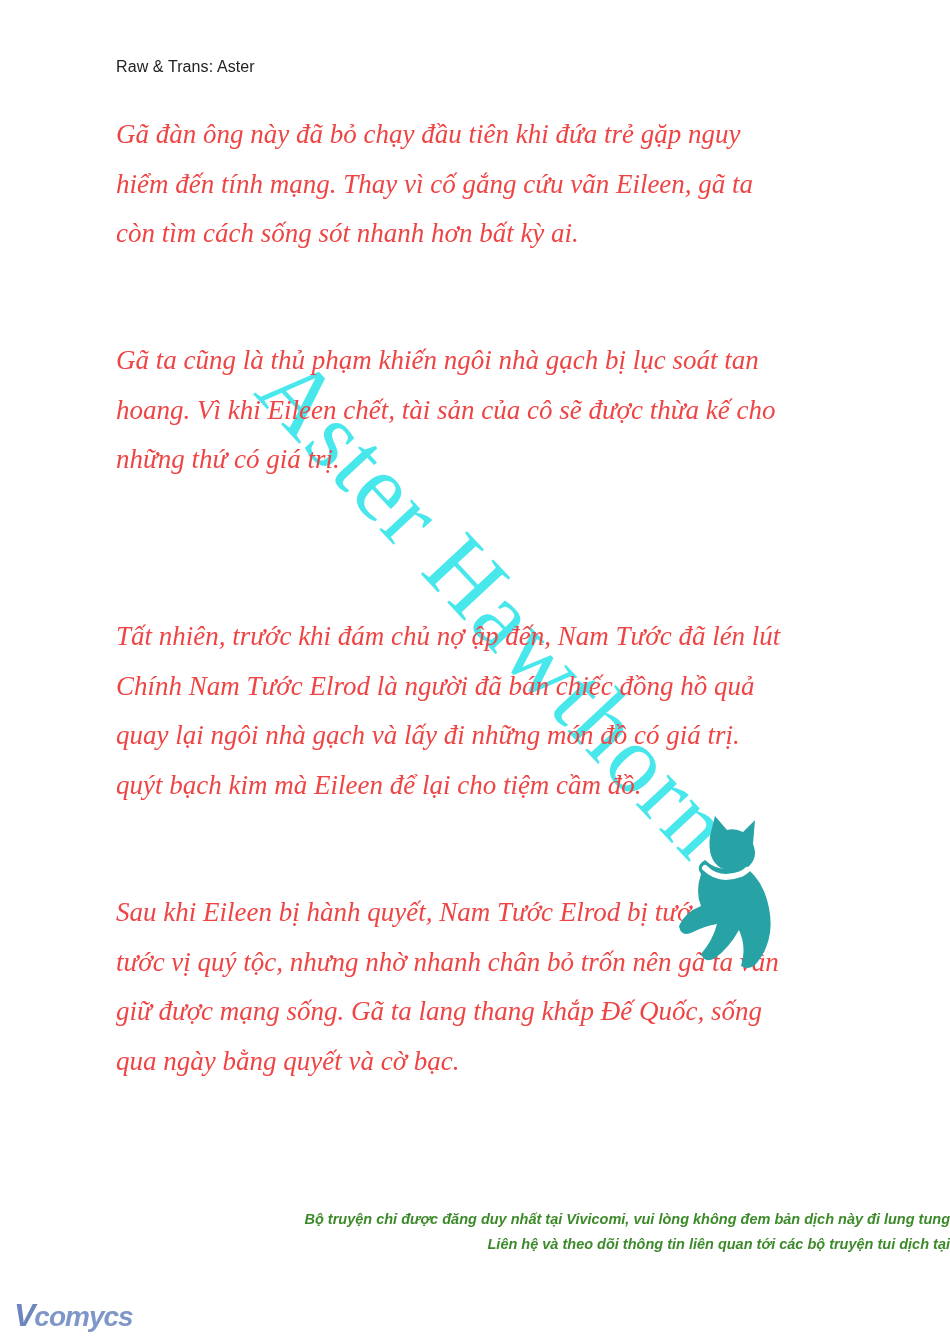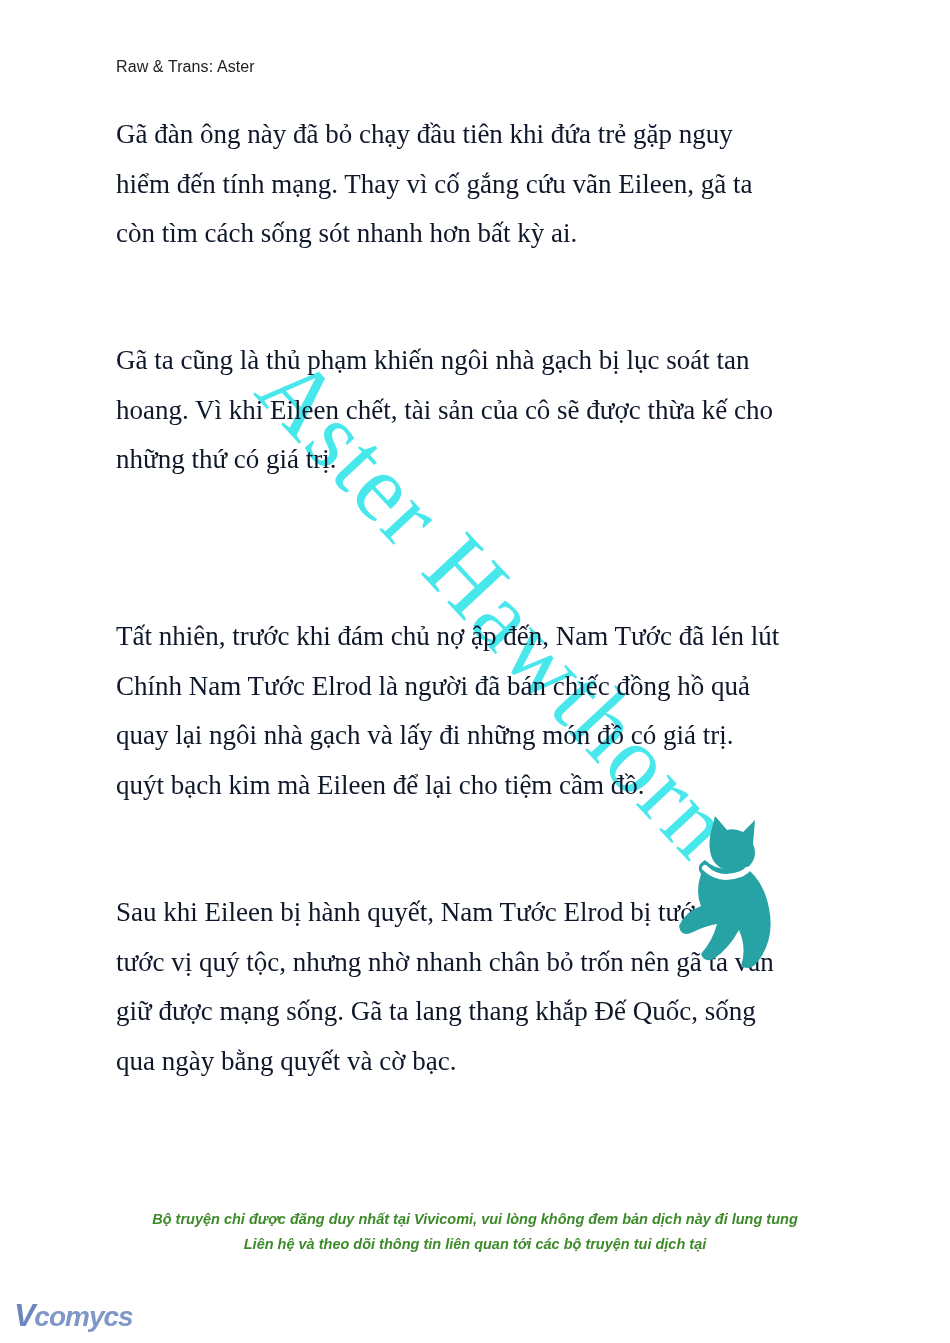--- a/index.html
+++ b/index.html
@@ -23,22 +23,23 @@
       font-size: 16px;
       color: #222222;
       letter-spacing: 0.1px;
     }
     .paragraph {
       position: absolute;
       left: 116px;
       width: 730px;
       font-size: 27px;
       line-height: 49.5px;
-      color: #0f172a;
+      color: #ef4444;
       z-index: 2;
+      font-style: italic;
     }
     .paragraph .line {
       display: block;
       white-space: nowrap;
     }
     #p1 { top: 110px; }
     #p2 { top: 336px; }
     #p3 { top: 612px; }
     #p4 { top: 888px; }
 
@@ -64,21 +65,21 @@
       width: 130px;
       height: 170px;
       z-index: 3;
     }
 
     .footer {
       position: absolute;
       left: 0;
       width: 950px;
       top: 1207px;
-      text-align: center;
+      text-align: right;
       font-family: "Liberation Sans", sans-serif;
       font-style: italic;
       font-weight: bold;
       font-size: 14.5px;
       line-height: 25px;
       color: #3d8a2a;
     }
     .footer .line { display: block; }
 
     .logo {

